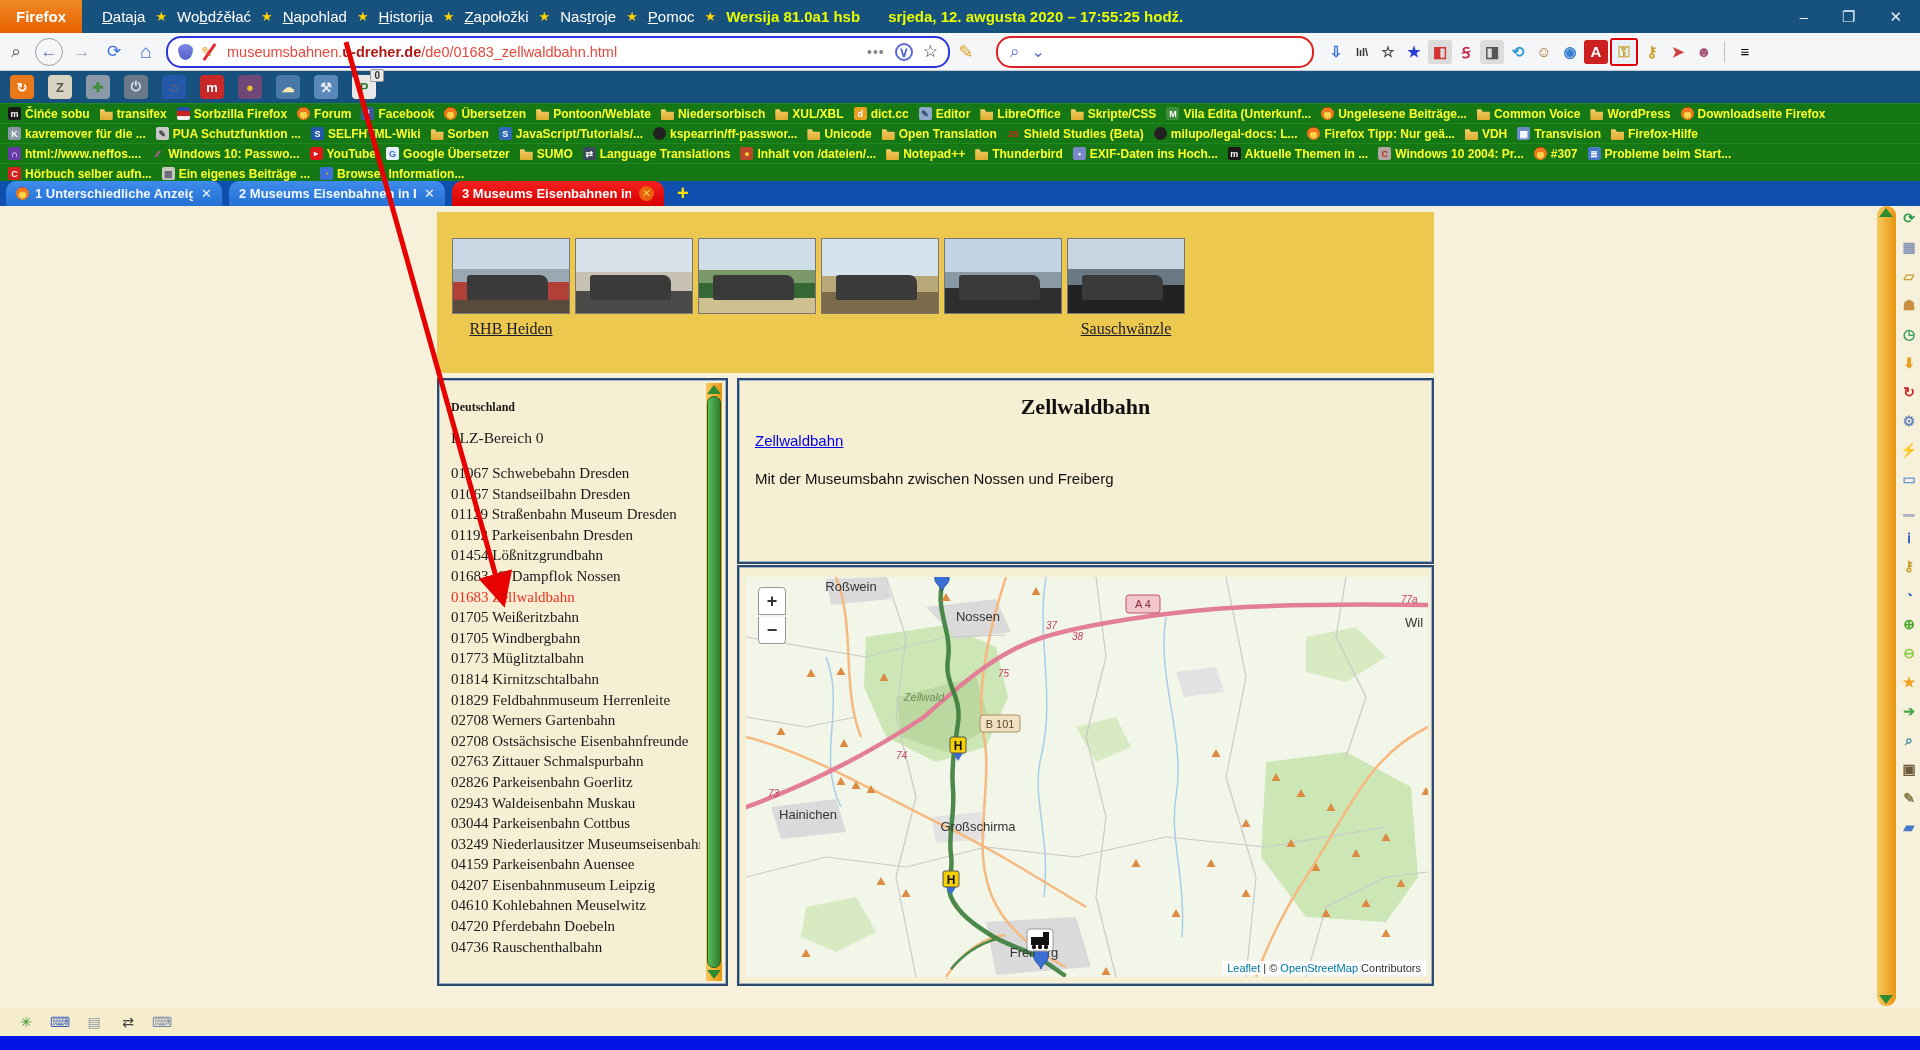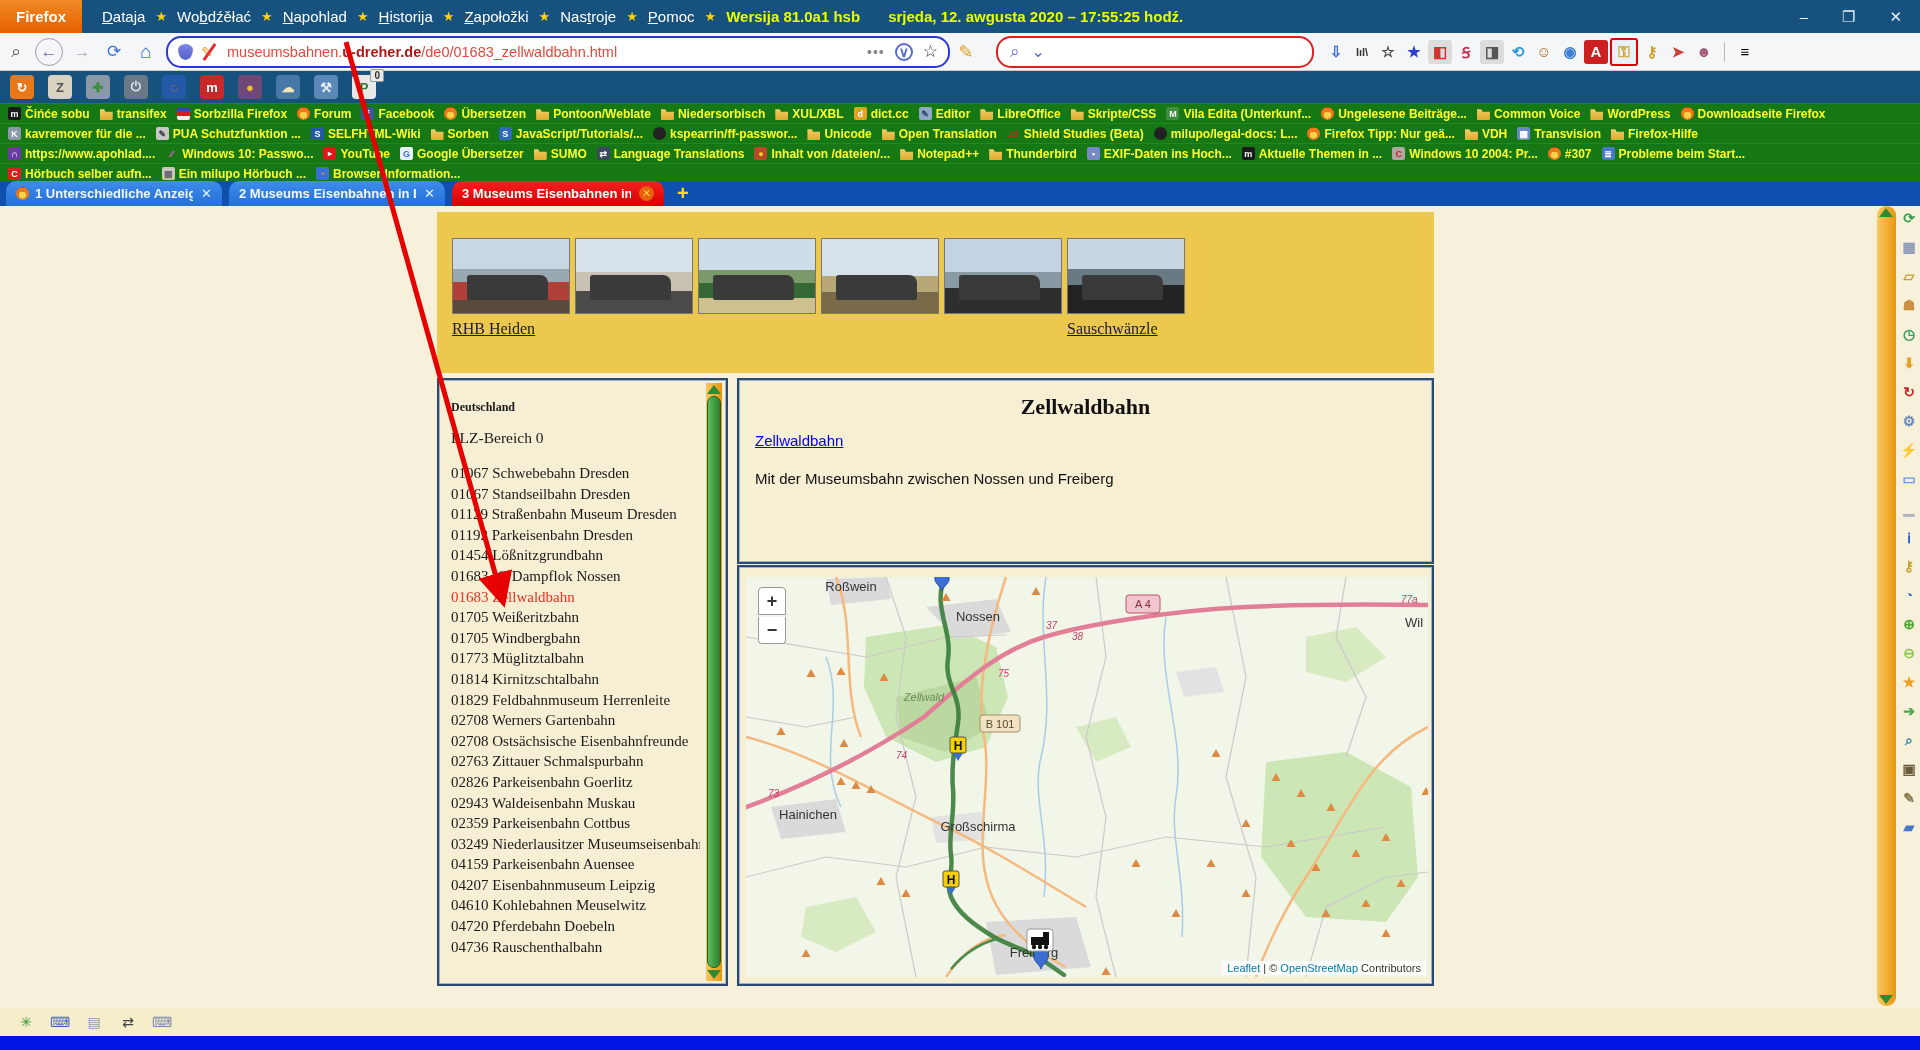--- a/index.html
+++ b/index.html
@@ -68,21 +68,21 @@
   .tab .t-close{color:#EAF2FF;font-size:13px;margin-left:8px;}
   .tab.active{background:linear-gradient(#F42020,#D80000);width:212px;}
   .tab.active .t-label{color:#FFFFFF;}
   .tab.active .t-close{color:#FFD040;background:#E86010;border-radius:50%;width:15px;height:15px;
        display:flex;align-items:center;justify-content:center;font-size:11px;}
   .newtab-btn{color:#FFE000;font-size:20px;font-weight:bold;margin-left:6px;margin-bottom:1px;}
   
   .content{position:absolute;left:0;top:206px;width:1920px;height:802px;background:#F7F1DC;}
   .banner{position:absolute;left:437px;top:6px;width:997px;height:161px;background:#EDC84F;}
   .thumb-row{position:absolute;left:15px;top:26px;display:flex;gap:5px;}
-  .thumb-wrap{width:118px;text-align:left;text-decoration:underline;}
+  .thumb-wrap{width:118px;text-align:center;text-decoration:underline;}
   .thumb{width:118px;height:76px;border:1px solid #777;box-sizing:border-box;position:relative;overflow:hidden;}
   .train-shape{position:absolute;left:12%;bottom:18%;width:70%;height:34%;background:#3A3A3A;border-radius:3px 8px 2px 2px;}
   .ph0{background:linear-gradient(#C9D8E4 0 40%,#9AA8B2 40% 58%,#B04038 58% 82%,#5A4A3C 82%);}
   .ph1{background:linear-gradient(#D8E2EA 0 45%,#C8C2B4 45% 70%,#4A4A48 70%);}
   .ph2{background:linear-gradient(#BFD6E8 0 38%,#6F8F5F 38% 62%,#3E5E3E 62%);}
   .ph3{background:linear-gradient(#CFDDE8 0 42%,#7A9A6A 42% 60%,#356835 60% 80%,#CFC090 80%);}
   .ph4{background:linear-gradient(#D5E2EC 0 50%,#B8A878 50% 72%,#7A6A4A 72%);}
   .ph5{background:linear-gradient(#CADAE8 0 40%,#D87828 40% 66%,#E8D8A8 66%);}
   .ph6{background:linear-gradient(#C2D4E4 0 44%,#8A9AA4 44% 66%,#2E2E2E 66%);}
   .ph7{background:linear-gradient(#C8D6E2 0 40%,#6A7A84 40% 62%,#222 62%);}
@@ -346,21 +346,21 @@
           <span class="lbl">Transvision</span>
         </span>
         <span class="bm-item">
           <span class="fav ic-folder"></span>
           <span class="lbl">Firefox-Hilfe</span>
         </span>
       </div>
       <div class="bm-row">
         <span class="bm-item">
           <span class="fav" style="background: rgb(106, 58, 168); color: rgb(255, 255, 255);">∩</span>
-          <span class="lbl">https://www.apohlad....</span>
+          <span class="lbl">html://www.neffos....</span>
         </span>
         <span class="bm-item">
           <span class="fav" style="background: rgb(21, 120, 21); color: rgb(232, 88, 184);">⁄⁄</span>
           <span class="lbl">Windows 10: Passwo...</span>
         </span>
         <span class="bm-item">
           <span class="fav ic-youtube">▸</span>
           <span class="lbl">YouTube</span>
         </span>
         <span class="bm-item">
@@ -408,21 +408,21 @@
           <span class="lbl">Probleme beim Start...</span>
         </span>
       </div>
       <div class="bm-row">
         <span class="bm-item">
           <span class="fav" style="background: rgb(216, 32, 32); color: rgb(255, 255, 255);">C</span>
           <span class="lbl">Hörbuch selber aufn...</span>
         </span>
         <span class="bm-item">
           <span class="fav" style="background: rgb(200, 200, 192); color: rgb(102, 102, 119);">▦</span>
-          <span class="lbl">Ein milupo Hörbuch ...</span>
+          <span class="lbl">Ein eigenes Beiträge ...</span>
         </span>
         <span class="bm-item">
           <span class="fav" style="background: rgb(58, 111, 216); color: rgb(232, 160, 32);">◔</span>
           <span class="lbl">Browser Information...</span>
         </span>
       </div>
     </div>
 
   <div class="tabbar" id="tabbar">
       <div class="tab">
@@ -489,21 +489,21 @@
             <div class="rail-item">01705 Weißeritzbahn</div>
             <div class="rail-item">01705 Windbergbahn</div>
             <div class="rail-item">01773 Müglitztalbahn</div>
             <div class="rail-item">01814 Kirnitzschtalbahn</div>
             <div class="rail-item">01829 Feldbahnmuseum Herrenleite</div>
             <div class="rail-item">02708 Werners Gartenbahn</div>
             <div class="rail-item">02708 Ostsächsische Eisenbahnfreunde</div>
             <div class="rail-item">02763 Zittauer Schmalspurbahn</div>
             <div class="rail-item">02826 Parkeisenbahn Goerlitz</div>
             <div class="rail-item">02943 Waldeisenbahn Muskau</div>
-            <div class="rail-item">02359 Parkeisenbahn Cottbus</div>
+            <div class="rail-item">03044 Parkeisenbahn Cottbus</div>
             <div class="rail-item">03249 Niederlausitzer Museumseisenbahn</div>
             <div class="rail-item">04159 Parkeisenbahn Auensee</div>
             <div class="rail-item">04207 Eisenbahnmuseum Leipzig</div>
             <div class="rail-item">04610 Kohlebahnen Meuselwitz</div>
             <div class="rail-item">04720 Pferdebahn Doebeln</div>
             <div class="rail-item">04736 Rauschenthalbahn</div>
           </div>
       </div>
       <div class="list-scroll">
         <span class="scroll-arrow arr-up"></span>

